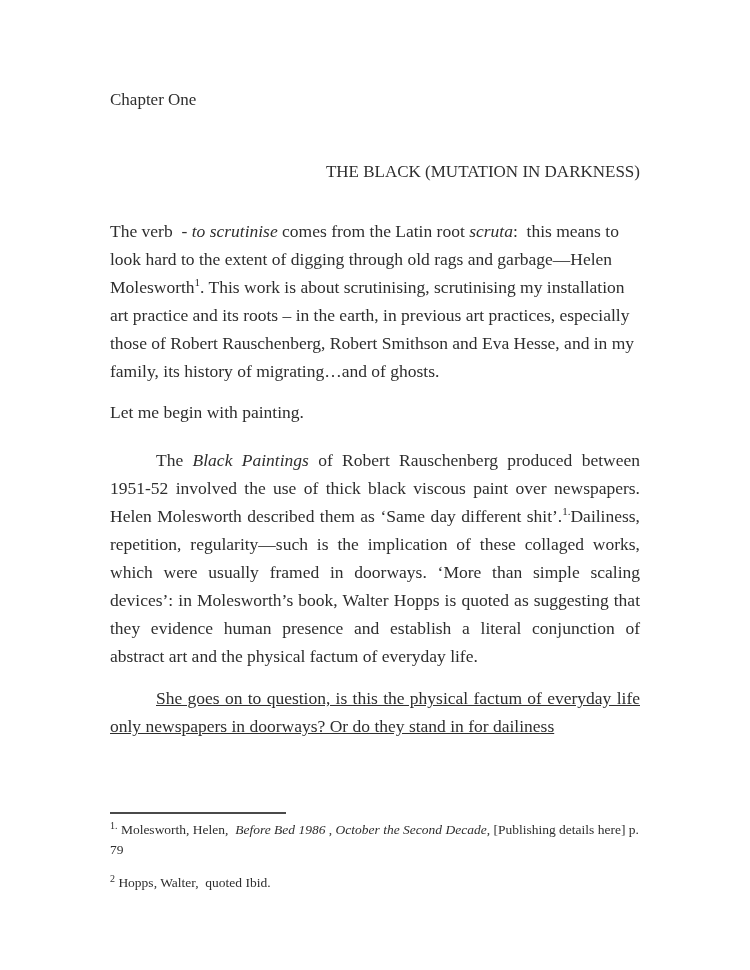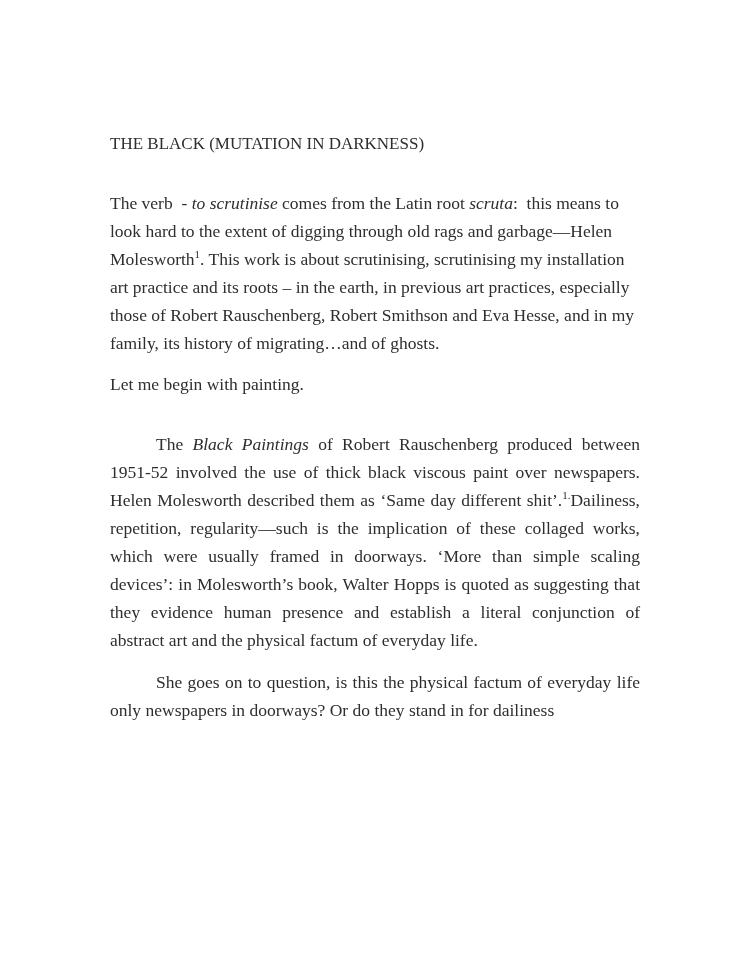--- a/index.html
+++ b/index.html
@@ -14,34 +14,35 @@
     box-sizing: border-box;
     padding: 86px 110px 0 110px;
     overflow: hidden;
   }
   .chapter {
     margin: 0;
     font-size: 17px;
     line-height: 28px;
   }
   .title {
-    margin: 44px 0 0 0;
+    margin: 44px 0 0 17px;
     font-size: 17px;
     line-height: 28px;
     font-weight: normal;
+    text-align: right;
   }
   .par {
     margin: 0;
     font-size: 17.5px;
     line-height: 28px;
   }
   .p1 { margin-top: 31px; white-space: pre-wrap; }
   .p2 { margin-top: 13px; }
-  .p3 { margin-top: 32px; text-align: justify; text-indent: 46px; }
-  .p4 { margin-top: 14px; text-align: justify; text-indent: 46px; }
+  .p3 { margin-top: 20px; text-align: justify; text-indent: 46px; }
+  .p4 { margin-top: 14px; text-align: justify; text-indent: 46px; text-decoration: underline; }
   em.it { font-style: italic; }
   .fnref {
     font-size: 11px;
     vertical-align: super;
     line-height: 0;
   }
   .footnotes {
     position: absolute;
     left: 110px;
     right: 110px;
@@ -60,25 +61,31 @@
     line-height: 20px;
     white-space: pre-wrap;
   }
   .footnote .fnref { font-size: 10px; }
 </style>
 </head>
 <body>
 
 <div class="page">
 
+  <p class="chapter">Chapter One</p>
 
   <p class="title">THE BLACK (MUTATION IN DARKNESS)</p>
 
   <p class="par p1"><span>The verb  - </span><em class="it">to scrutinise</em><span> comes from the Latin root </span><em class="it">scruta</em><span>:  this means to look hard to the extent of digging through old rags and garbage—Helen Molesworth</span><sup class="fnref">1</sup><span>. This work is about scrutinising, scrutinising my installation art practice and its roots – in the earth, in previous art practices, especially those of Robert Rauschenberg, Robert Smithson and Eva Hesse, and in my family, its history of migrating…and of ghosts.</span></p>
 
   <p class="par p2">Let me begin with painting.</p>
 
   <p class="par p3"><span>The </span><em class="it">Black Paintings</em><span> of Robert Rauschenberg produced between 1951-52 involved the use of thick black viscous paint over newspapers. Helen Molesworth described them as ‘Same day different shit’.</span><sup class="fnref">1.</sup><span>Dailiness, repetition, regularity—such is the implication of these collaged works, which were usually framed in doorways. ‘More than simple scaling devices’: in Molesworth’s book, Walter Hopps is quoted as suggesting that they evidence human presence and establish a literal conjunction of abstract art and the physical factum of everyday life.</span></p>
 
   <p class="par p4">She goes on to question, is this the physical factum of everyday life only newspapers in doorways? Or do they stand in for dailiness</p>
 
+  <div class="footnotes">
+    <hr class="fnsep">
+    <p class="footnote"><sup class="fnref">1.</sup><span> Molesworth, Helen,  </span><em class="it">Before Bed 1986</em><span> , </span><em class="it">October the Second Decade</em><span>, [Publishing details here] p. 79</span></p>
+    <p class="footnote"><sup class="fnref">2</sup><span> Hopps, Walter,  quoted Ibid.</span></p>
+  </div>
 
 </div>
 
 </body></html>

